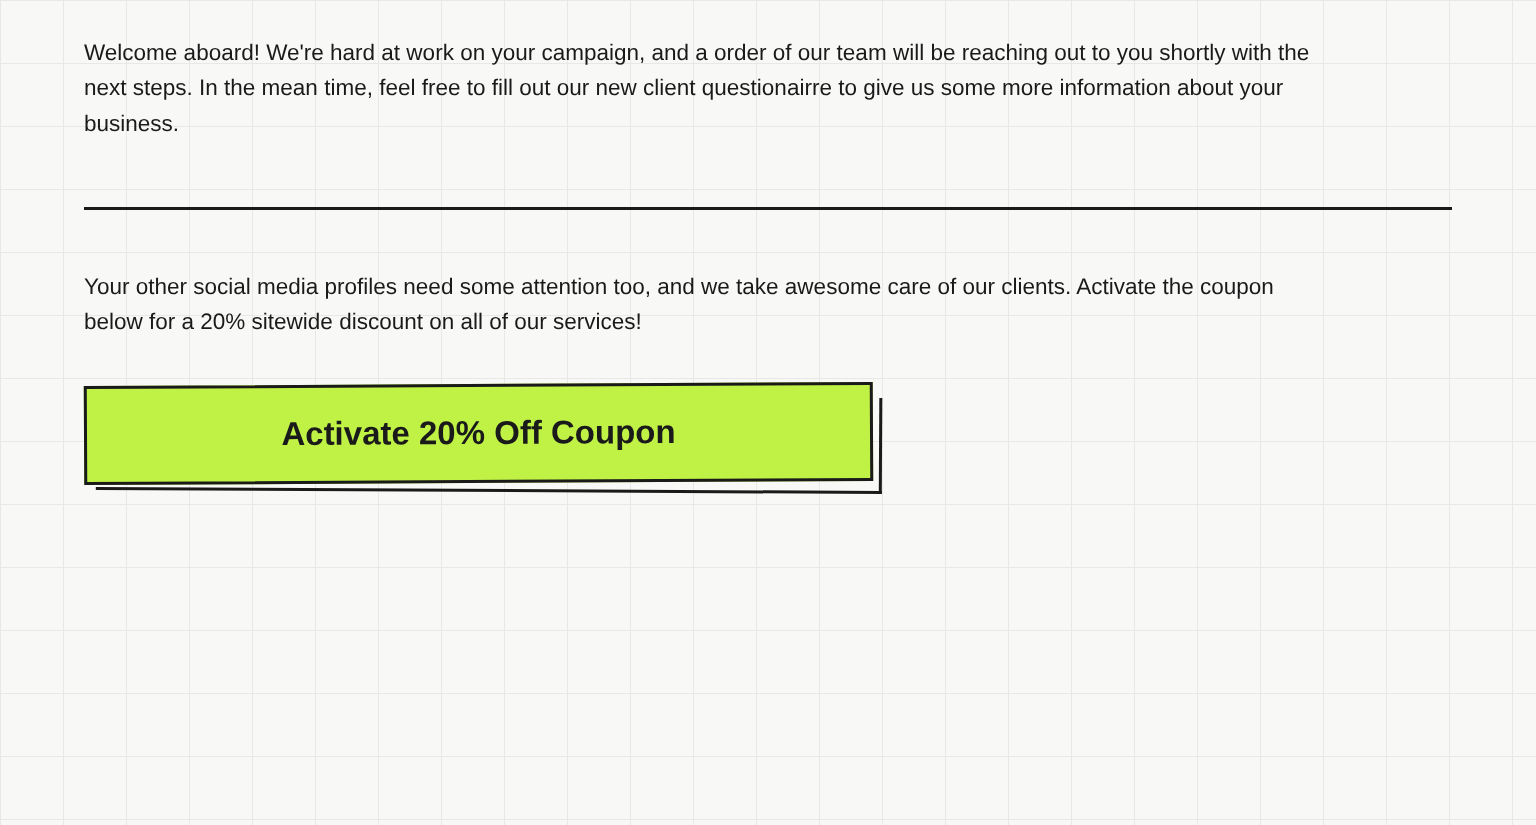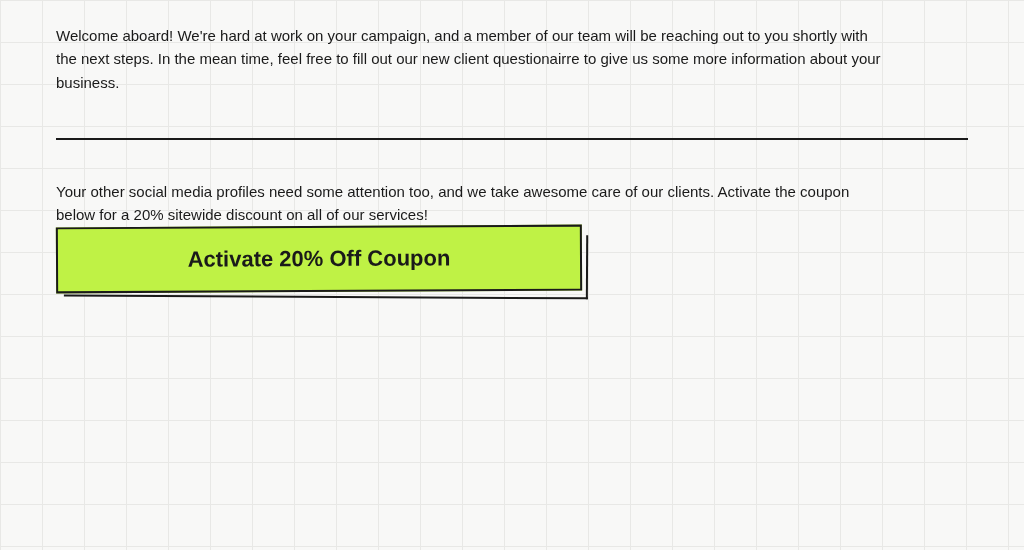--- a/index.html
+++ b/index.html
@@ -32,20 +32,21 @@
       max-width: 830px;
       color: #1a1a1a;
     }
     .divider {
       border: none;
       border-top: 2px solid #1a1a1a;
       margin: 44px 0 40px 0;
       width: 100%;
     }
     .section-2 .body-text {
+      margin-bottom: 30px;
     }
     .coupon-button {
       position: relative;
       display: inline-block;
       background-color: #bff245;
       border: 2px solid #1a1a1a;
       padding: 18px 0;
       width: 526px;
       text-align: center;
       font-size: 22px;
@@ -64,21 +65,21 @@
       border-right: 2px solid #1a1a1a;
       border-bottom: 2px solid #1a1a1a;
       z-index: -1;
       transform: rotate(0.6deg);
     }
   </style>
 </head>
 <body>
 
 <section class="section-1">
-  <p class="body-text">Welcome aboard! We're hard at work on your campaign, and a member of our team will be reaching out to you shortly with the next steps. In the mean time, feel free to fill out our new client questionairre to give us some more information about your business.</p>
+  <p class="body-text">Welcome aboard! We're hard at work on your campaign, and a order of our team will be reaching out to you shortly with the next steps. In the mean time, feel free to fill out our new client questionairre to give us some more information about your business.</p>
 </section>
 
 <hr class="divider">
 
 <section class="section-2">
   <p class="body-text">Your other social media profiles need some attention too, and we take awesome care of our clients. Activate the coupon below for a 20% sitewide discount on all of our services!</p>
   <div class="coupon-button">
     <span>Activate 20% Off Coupon</span>
   </div>
 </section>

